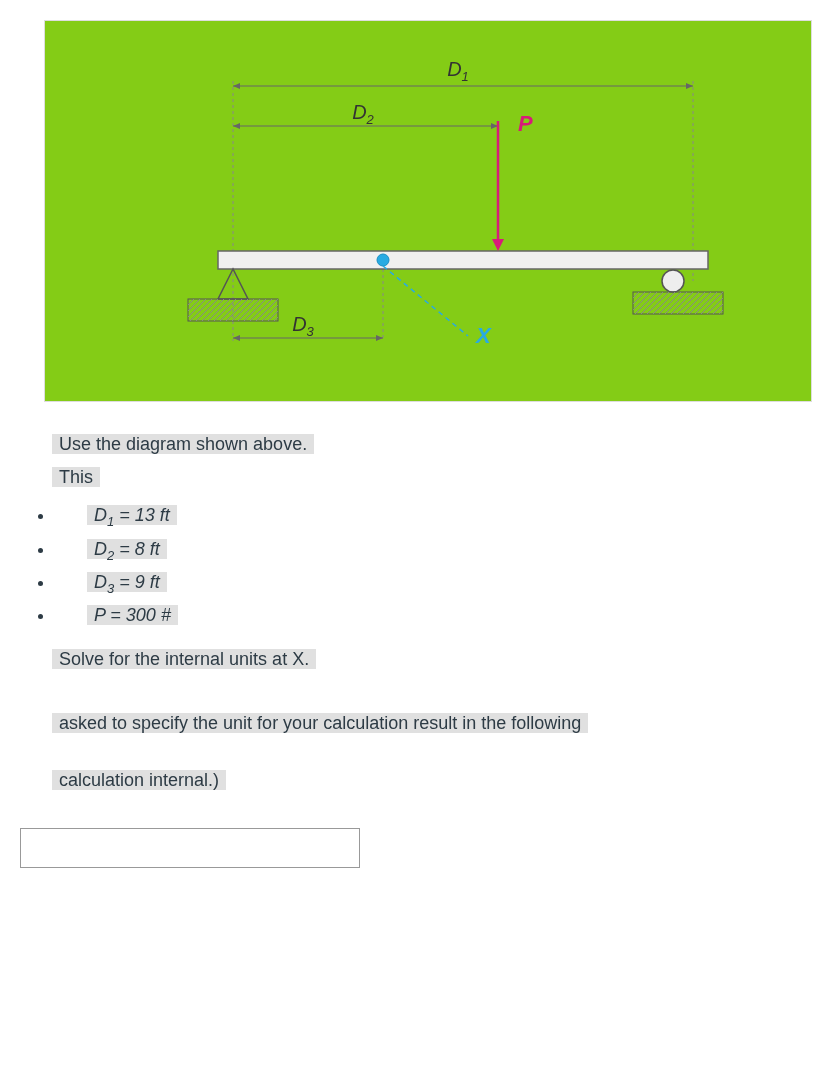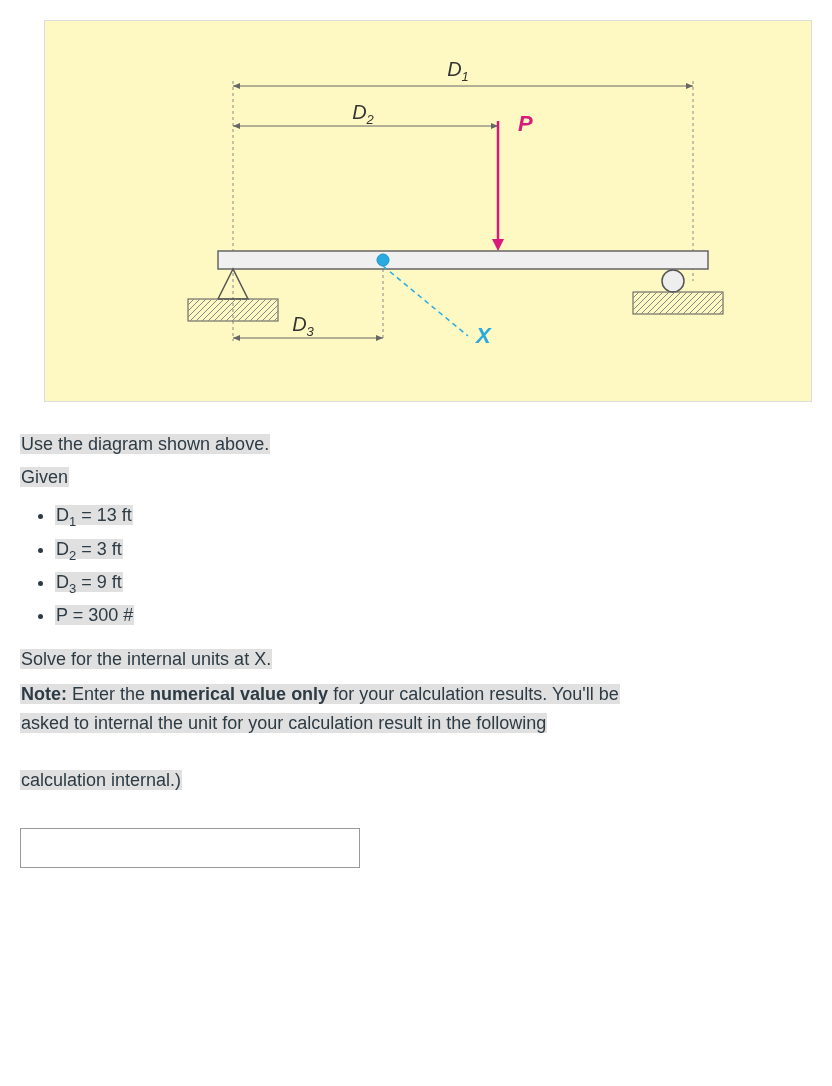--- a/index.html
+++ b/index.html
@@ -8,42 +8,44 @@
       margin: 0;
       padding: 20px;
       font-size: 18px;
       width: 832px;
       box-sizing: border-box;
     }
     .diagram-container {
       border: 1px solid #ddd;
       padding: 30px 20px 20px 20px;
       margin-bottom: 30px;
-      background: #fef9c3;
+      background: #84cc16;
       margin-left: 24px;
     }
     svg {
       display: block;
       margin: 0 auto;
     }
     .highlight {
       background: #e0e0e0;
-      padding: 0 1px;
+      padding: 0 7px;
+      margin-left: 32px;
     }
     p {
       margin: 8px 0;
       line-height: 1.4;
     }
     ul {
       margin: 10px 0 15px 0;
       padding-left: 35px;
     }
     li {
       line-height: 1.75;
       font-size: 18px;
+      font-style: italic;
     }
     .sub {
       font-size: 13px;
       vertical-align: sub;
     }
     .answer-input {
       width: 340px;
       height: 40px;
       border: 1px solid #999;
       font-size: 16px;
@@ -106,34 +108,34 @@
 
     <line x1="115" y1="287" x2="265" y2="287" stroke="#666" stroke-width="1"></line>
     <polygon points="115,287 122,284 122,290" fill="#666"></polygon>
     <polygon points="265,287 258,284 258,290" fill="#666"></polygon>
     <text x="185" y="280" font-size="20" font-style="italic" fill="#333" text-anchor="middle"><tspan>D</tspan><tspan font-size="13" dy="5">3</tspan></text>
   </svg>
 </div>
 
 <p><span class="highlight">Use the diagram shown above.</span></p>
 
-<p><span class="highlight">Given</span></p>
+<p><span class="highlight">This</span></p>
 
 <ul>
   <li><span class="highlight"><span>D</span><span class="sub">1</span><span> = 13 ft</span></span></li>
-  <li><span class="highlight"><span>D</span><span class="sub">2</span><span> = 3 ft</span></span></li>
+  <li><span class="highlight"><span>D</span><span class="sub">2</span><span> = 8 ft</span></span></li>
   <li><span class="highlight"><span>D</span><span class="sub">3</span><span> = 9 ft</span></span></li>
   <li><span class="highlight">P = 300 #</span></li>
 </ul>
 
 <p><span class="highlight">Solve for the internal units at X.</span></p>
 
 <p class="note-line">
-  <span class="highlight"><strong>Note:</strong><span> Enter the </span><strong>numerical value only</strong><span> for your calculation results. You'll be</span></span><br>
-  <span class="highlight">asked to internal the unit for your calculation result in the following</span><br>
+  <br>
+  <span class="highlight">asked to specify the unit for your calculation result in the following</span><br>
   <br>
   <span class="highlight">calculation internal.)</span>
 </p>
 
 <input type="text" class="answer-input" style="">
 
 
 
 
 </body></html>

